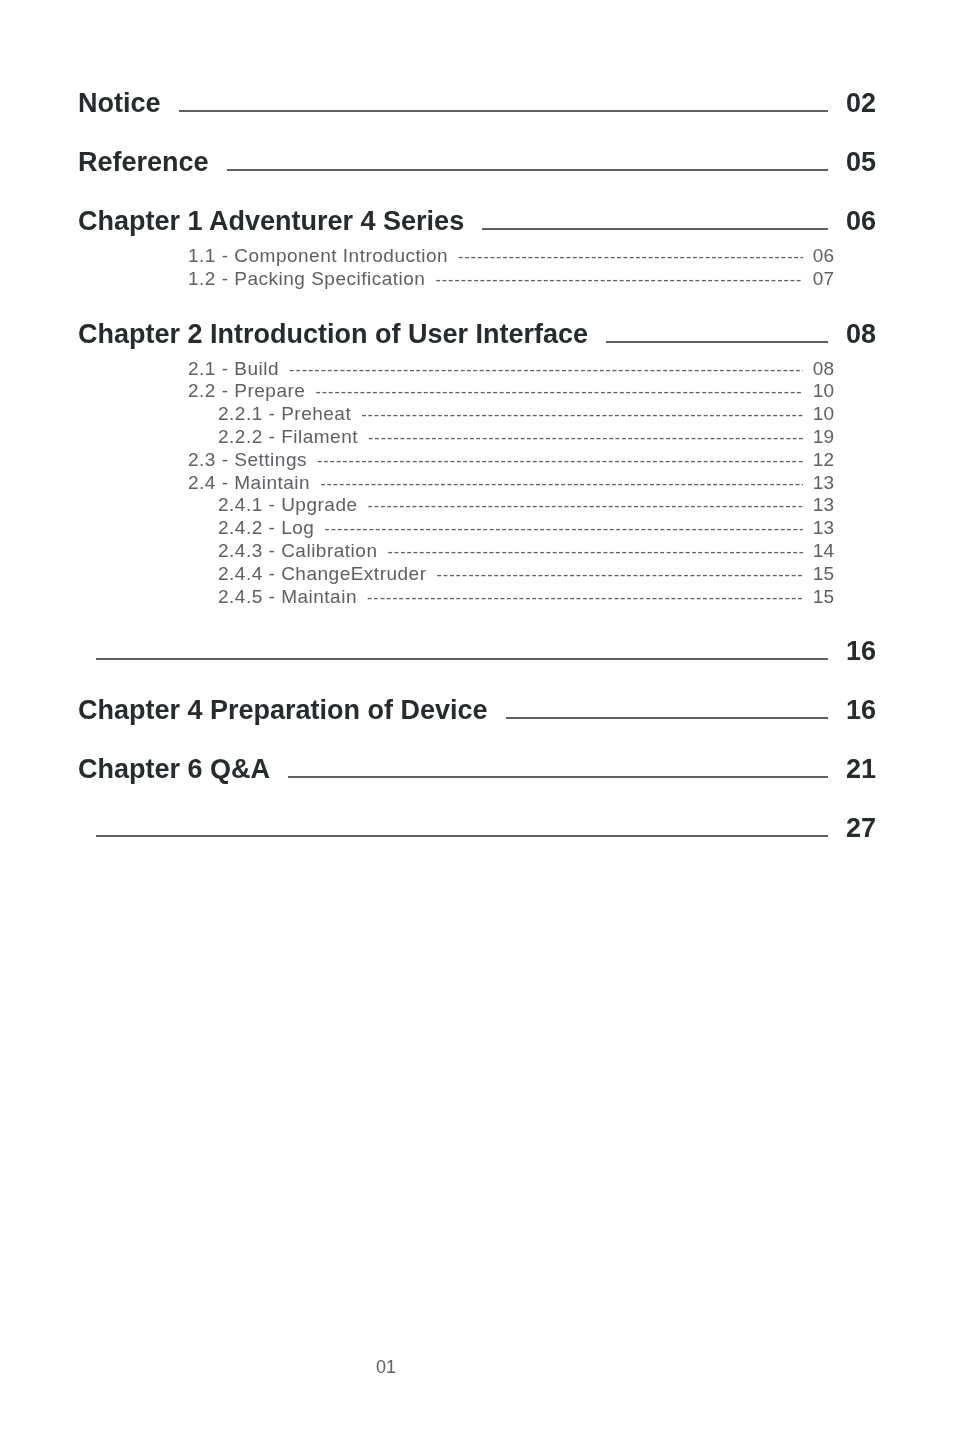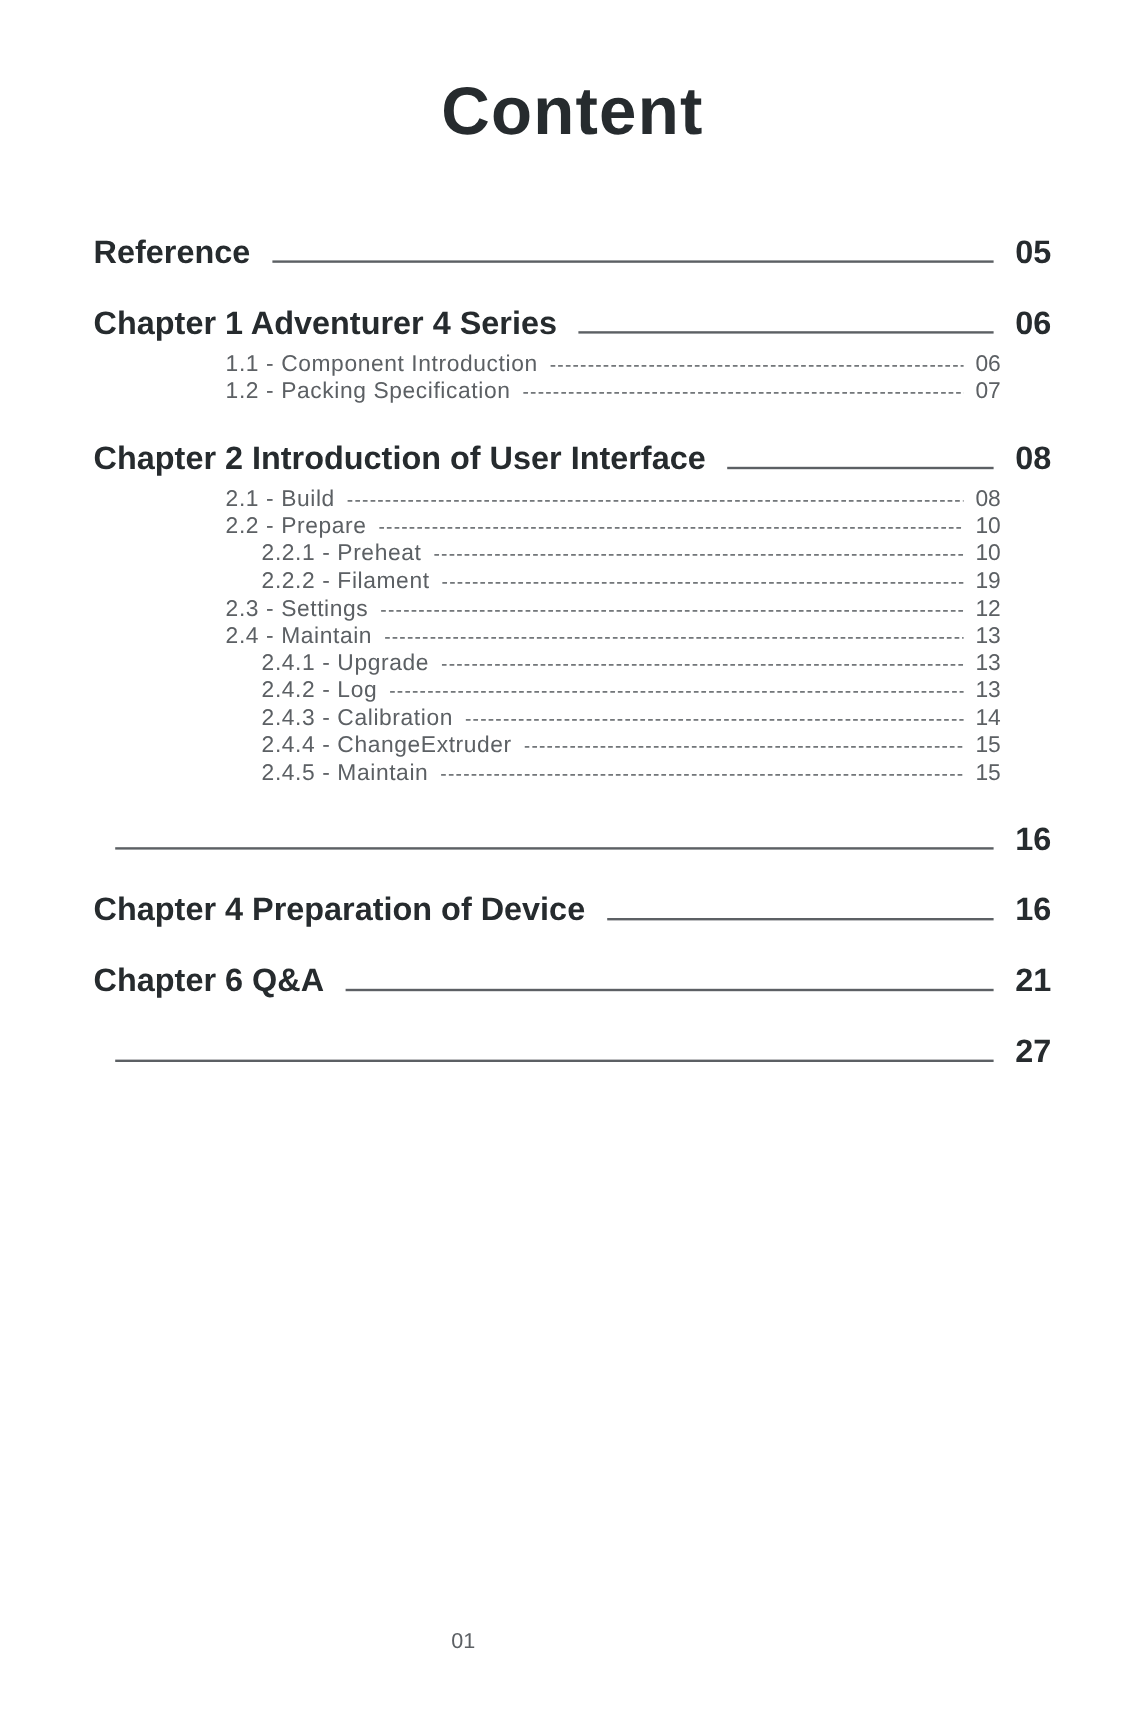--- a/index.html
+++ b/index.html
@@ -16,22 +16,26 @@
   .sub.indent2 { padding-left:140px; }
   .sub .label { white-space:nowrap; letter-spacing:0.5px; }
   .sub .dots { flex:1; margin:0 10px; overflow:hidden; white-space:nowrap; color:#5c6064; font-size:16px; letter-spacing:1px; }
   .sub .pg { white-space:nowrap; padding-right:42px; font-size:19px; }
   .footer { position:absolute; bottom:54px; width:772px; text-align:center; font-size:18px; color:#5c6064; }
 </style>
 </head>
 <body>
 
 <div class="page">
-  <h1 class="title">Content</h1>
   <div id="toc-root">
+      <div class="row major">
+        <span class="label">Notice</span>
+        <span class="rule"></span>
+        <span class="pg">02</span>
+      </div>
       <div class="row major">
         <span class="label">Reference</span>
         <span class="rule"></span>
         <span class="pg">05</span>
       </div>
       <div class="row major">
         <span class="label">Chapter 1 Adventurer 4 Series</span>
         <span class="rule"></span>
         <span class="pg">06</span>
       </div>

